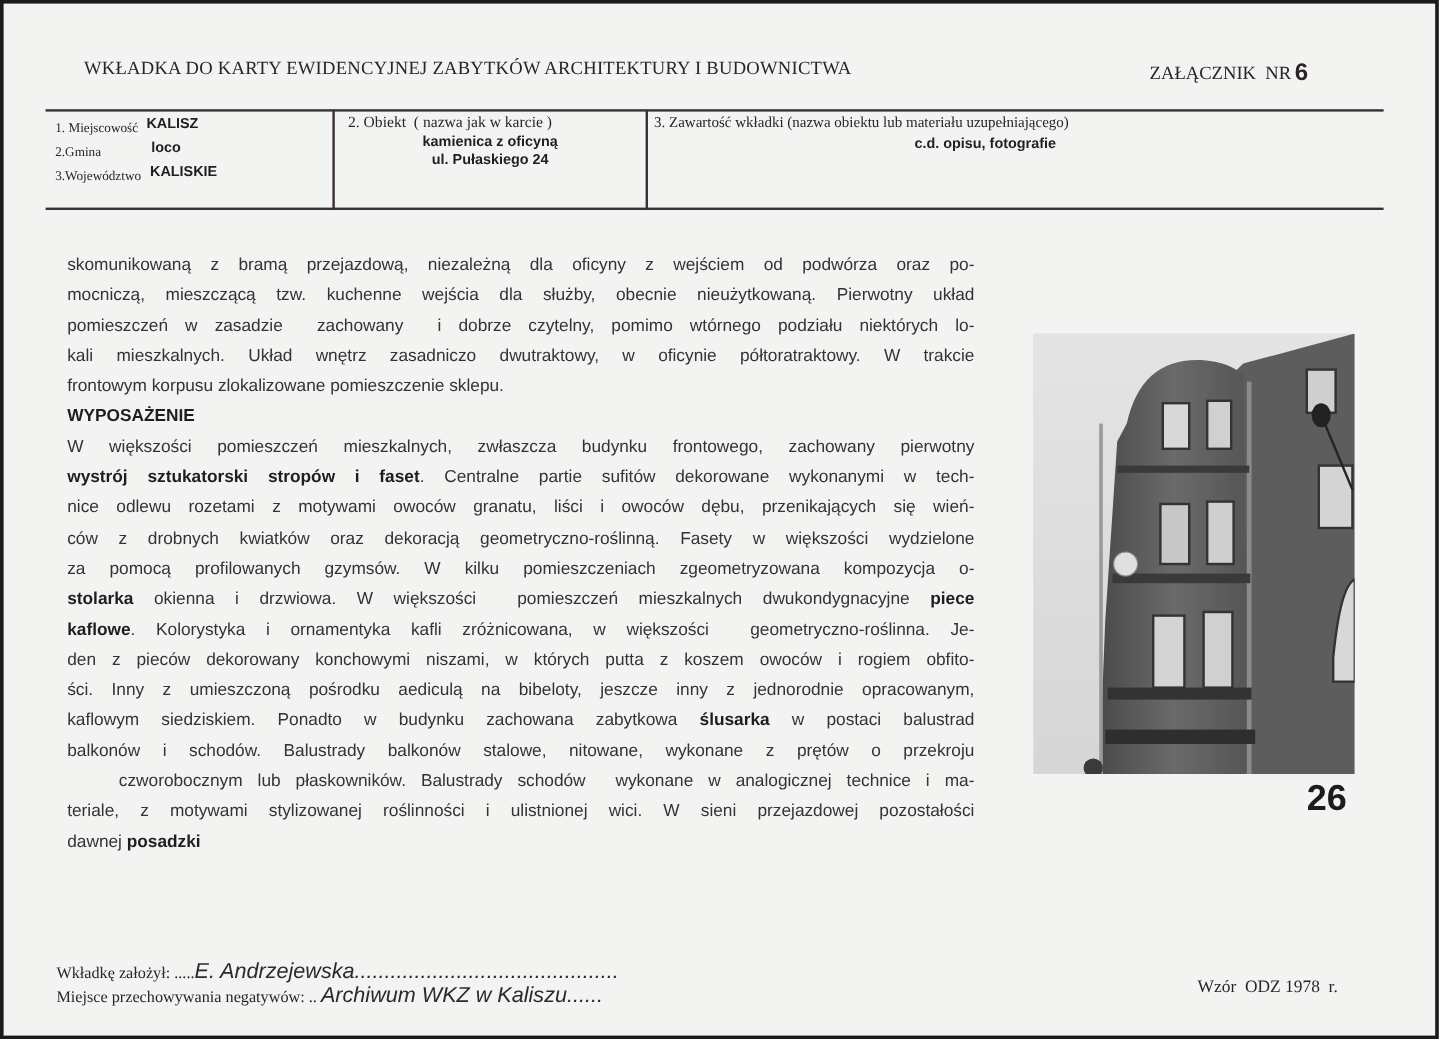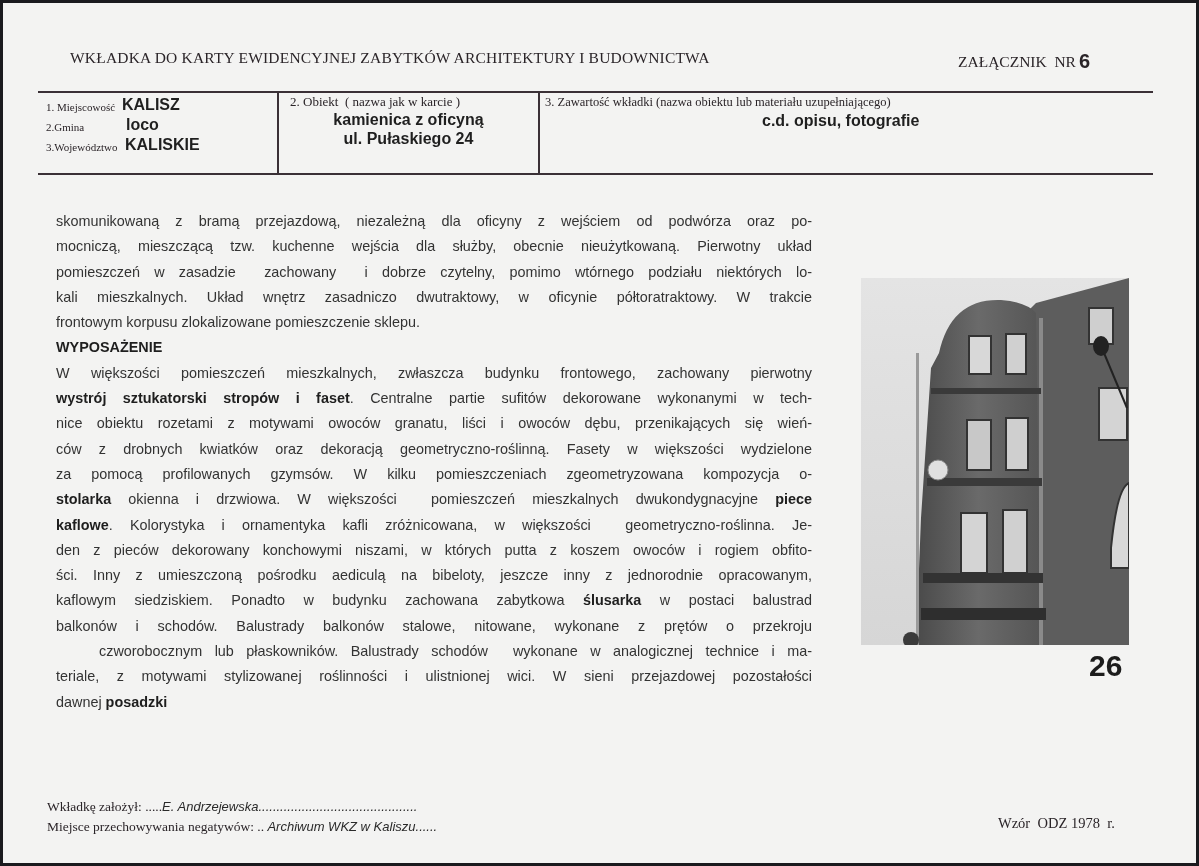--- a/index.html
+++ b/index.html
@@ -20,40 +20,40 @@
     .sans { font-family: "Liberation Sans", "DejaVu Sans", sans-serif; color: #2a2a2a; }
 
     .hdr-title { left: 67px; top: 46px; font-size: 15.5px; letter-spacing: 0.2px; }
     .hdr-annex { left: 955px; top: 46px; font-size: 15.5px; }
     .hdr-annex .nr { font-family: "Liberation Sans", sans-serif; font-weight: bold; font-size: 20px; color: #2a2428; margin-left: 3px; position: relative; top: 1px; }
 
     .hline { background: #3a3036; height: 2px; }
     .vline { background: #3a3036; width: 2px; }
 
     .lbl { font-size: 11px; }
-    .val { font-family: "Liberation Sans", sans-serif; font-weight: bold; font-size: 16px; color: #1f1f1f; }
+    .val { font-family: "Liberation Sans", sans-serif; font-weight: bold; font-size: 12px; color: #1f1f1f; }
 
     .body-text {
       left: 53px; top: 206px; width: 756px;
       font-size: 14.4px; line-height: 25.3px; color: #333;
       text-align: justify;
     }
     .body-text .line { display: block; white-space: nowrap; text-align-last: justify; }
     .body-text .line.last { text-align-last: left; }
     .body-text b { color: #1e1e1e; }
 
     .photo {
       left: 858px; top: 275px; width: 268px; height: 367px;
       background: #dedede;
       overflow: hidden;
     }
     .photo-num { left: 1086px; top: 646px; font-family: "Liberation Sans", sans-serif; font-weight: bold; font-size: 30px; color: #1c1c1c; }
 
     .foot { font-size: 13.5px; }
-    .foot i { font-family: "Liberation Sans", sans-serif; font-style: italic; font-size: 13px; color: #2a2a2a; }
+    .foot i { font-family: "Liberation Sans", sans-serif; font-style: italic; font-size: 18px; color: #2a2a2a; }
   </style>
 </head>
 <body>
 
 <div class="sheet">
 
   <div class="abs serif hdr-title">WKŁADKA DO KARTY EWIDENCYJNEJ ZABYTKÓW ARCHITEKTURY I BUDOWNICTWA</div>
   <div class="abs serif hdr-annex">
     <span style="white-space:pre;">ZAŁĄCZNIK  NR</span><span class="nr">6</span>
   </div>
@@ -91,21 +91,21 @@
 
   <div class="abs sans body-text" id="body-text">
       <span class="line"><span style="white-space: pre;">skomunikowaną z bramą przejazdową, niezależną dla oficyny z wejściem od podwórza oraz po-</span></span>
       <span class="line"><span style="white-space: pre;">mocniczą, mieszczącą tzw. kuchenne wejścia dla służby, obecnie nieużytkowaną. Pierwotny układ</span></span>
       <span class="line"><span style="white-space: pre;">pomieszczeń w zasadzie  zachowany  i dobrze czytelny, pomimo wtórnego podziału niektórych lo-</span></span>
       <span class="line"><span style="white-space: pre;">kali mieszkalnych. Układ wnętrz zasadniczo dwutraktowy, w oficynie półtoratraktowy. W trakcie</span></span>
       <span class="line last"><span style="white-space: pre;">frontowym korpusu zlokalizowane pomieszczenie sklepu.</span></span>
       <span class="line last"><b style="white-space: pre;">WYPOSAŻENIE</b></span>
       <span class="line"><span style="white-space: pre;">W większości pomieszczeń mieszkalnych, zwłaszcza budynku frontowego, zachowany pierwotny</span></span>
       <span class="line"><b style="white-space: pre;">wystrój sztukatorski stropów i faset</b><span style="white-space: pre;">. Centralne partie sufitów dekorowane wykonanymi w tech-</span></span>
-      <span class="line"><span style="white-space: pre;">nice obiektu rozetami z motywami owoców granatu, liści i owoców dębu, przenikających się wień-</span></span>
+      <span class="line"><span style="white-space: pre;">nice odlewu rozetami z motywami owoców granatu, liści i owoców dębu, przenikających się wień-</span></span>
       <span class="line"><span style="white-space: pre;">ców z drobnych kwiatków oraz dekoracją geometryczno-roślinną. Fasety w większości wydzielone</span></span>
       <span class="line"><span style="white-space: pre;">za pomocą profilowanych gzymsów. W kilku pomieszczeniach zgeometryzowana kompozycja o-</span></span>
       <span class="line"><b style="white-space: pre;">stolarka</b><span style="white-space: pre;"> okienna i drzwiowa. W większości  pomieszczeń mieszkalnych dwukondygnacyjne </span><b style="white-space: pre;">piece</b></span>
       <span class="line"><b style="white-space: pre;">kaflowe</b><span style="white-space: pre;">. Kolorystyka i ornamentyka kafli zróżnicowana, w większości  geometryczno-roślinna. Je-</span></span>
       <span class="line"><span style="white-space: pre;">den z pieców dekorowany konchowymi niszami, w których putta z koszem owoców i rogiem obfito-</span></span>
       <span class="line"><span style="white-space: pre;">ści. Inny z umieszczoną pośrodku aediculą na bibeloty, jeszcze inny z jednorodnie opracowanym,</span></span>
       <span class="line"><span style="white-space: pre;">kaflowym siedziskiem. Ponadto w budynku zachowana zabytkowa </span><b style="white-space: pre;">ślusarka</b><span style="white-space: pre;"> w postaci balustrad</span></span>
       <span class="line"><span style="white-space: pre;">balkonów i schodów. Balustrady balkonów stalowe, nitowane, wykonane z prętów o przekroju</span></span>
       <span class="line"><span style="white-space: pre; margin-left: 43px;">czworobocznym lub płaskowników. Balustrady schodów  wykonane w analogicznej technice i ma-</span></span>
       <span class="line"><span style="white-space: pre;">teriale, z motywami stylizowanej roślinności i ulistnionej wici. W sieni przejazdowej pozostałości</span></span>

